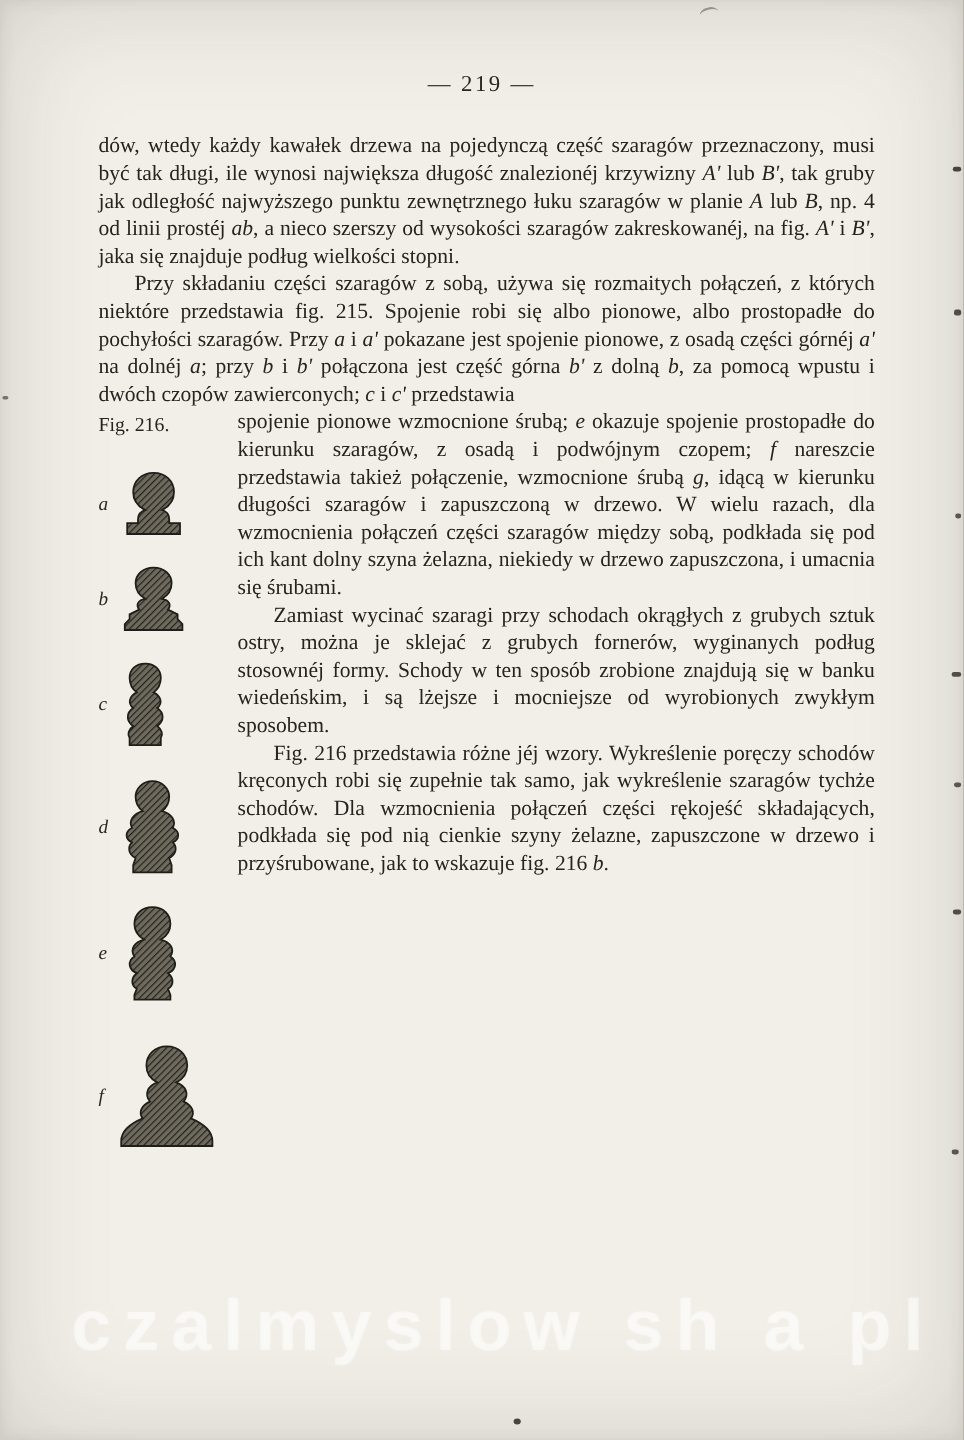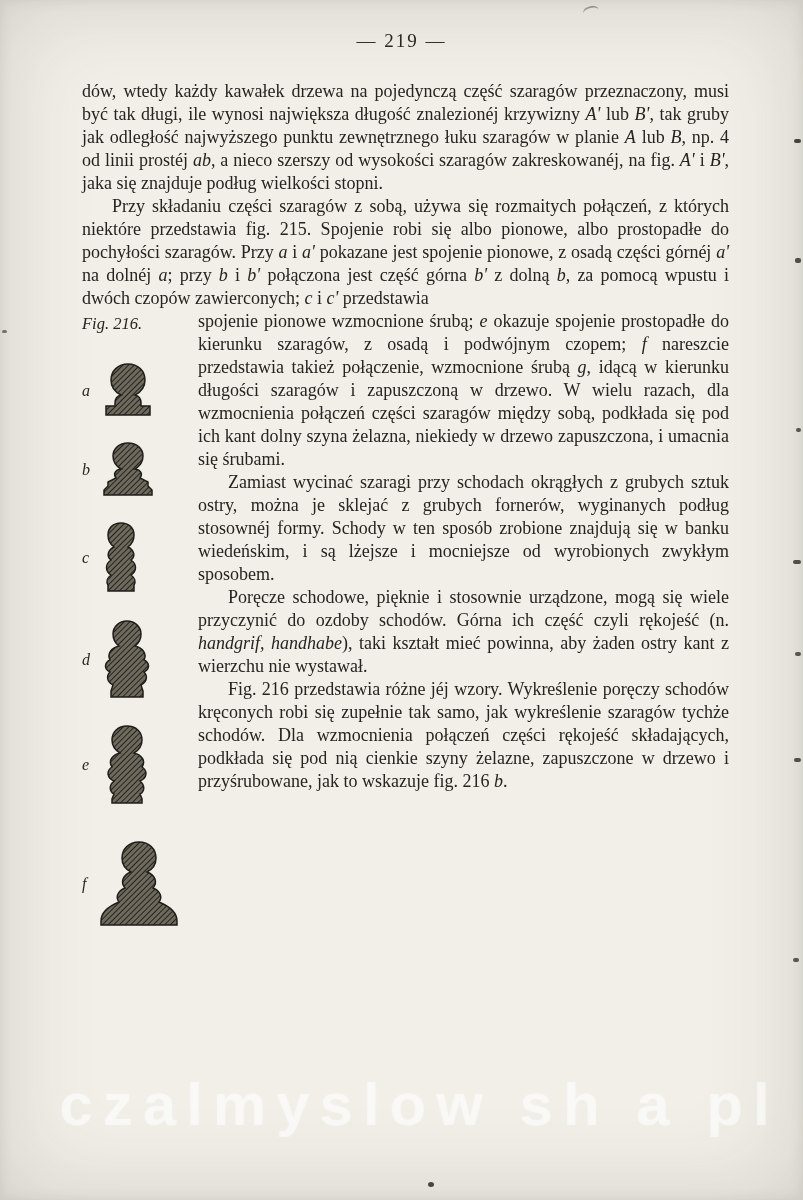--- a/index.html
+++ b/index.html
@@ -10,21 +10,21 @@
     background:#f1efe8;
     overflow:hidden;
     font-family:"Liberation Serif","DejaVu Serif",serif;
     color:#262420;
   }
   .page::before{
     content:"";position:absolute;inset:0;pointer-events:none;
     box-shadow:inset 0 0 95px rgba(62,56,44,.17), inset 0 0 14px rgba(62,56,44,.10);
   }
   .page-number{
-    padding-top:30px;
+    padding-top:60px;
     text-align:center;
     font-size:19px;
     letter-spacing:2px;
     color:#2b2823;
   }
   .content{
     margin:28px 74px 0 82px;
     font-size:18px;
     line-height:23px;
     text-align:justify;
@@ -34,21 +34,21 @@
   .content p.indent{text-indent:30px;}
   .content p.clear{clear:left;}
   i{font-style:italic;}
 
   
   .figure{
     float:left;
     width:108px;
     margin:2px 8px 0 0;
   }
-  .fig-label{font-size:16.5px;margin:2px 0 0 4px;text-indent:0;text-align:left;font-style:italic;}
+  .fig-label{font-size:16.5px;margin:2px 0 0 4px;text-indent:0;text-align:left;}
   .fig-item{display:flex;align-items:center;margin-top:24px;}
   .fig-item .fig-letter{
     width:15px;flex:none;
     font-style:italic;font-size:16px;color:#2b2823;
     text-align:left;
   }
   .fig-item svg{display:block;}
   .fig-a{margin-top:26px;}
   .fig-b{margin-top:22px;}
   .fig-c{margin-top:24px;}
@@ -150,21 +150,20 @@
       <div class="fig-item fig-f">
         <span class="fig-letter">f</span>
         <svg width="84" height="88" viewBox="0 0 84 88">
           <path d="M42 3 C52 3 59 10 59 19 C59 25 56 30 50 33 C58 36 61 43 56 49 C63 52 66 58 62 63 C74 68 80 75 80 82 L80 86 L4 86 L4 82 C4 75 10 68 22 63 C18 58 21 52 28 49 C23 43 26 36 34 33 C28 30 25 25 25 19 C25 10 32 3 42 3 Z" fill="url(#hatch)" stroke="#201e19" stroke-width="1.5"></path>
         </svg>
       </div>
     </div>
 
     <p>spojenie pionowe wzmocnione śrubą; <i>e</i> okazuje spojenie prostopadłe do kierunku szaragów, z osadą i podwójnym czopem; <i>f</i> nareszcie przedstawia takież połączenie, wzmocnione śrubą <i>g</i>, idącą w kierunku długości szaragów i zapuszczoną w drzewo. W wielu razach, dla wzmocnienia połączeń części szaragów między sobą, podkłada się pod ich kant dolny szyna żelazna, niekiedy w drzewo zapuszczona, i umacnia się śrubami.</p>
     <p class="indent">Zamiast wycinać szaragi przy schodach okrągłych z grubych sztuk ostry, można je sklejać z grubych fornerów, wyginanych podług stosownéj formy. Schody w ten sposób zrobione znajdują się w banku wiedeńskim, i są lżejsze i mocniejsze od wyrobionych zwykłym sposobem.</p>
-    <p class="indent">Poręcze schodowe, pięknie i stosownie urządzone, mogą się wiele przyczynić do ozdoby schodów. Górna ich część czyli rękojeść (n. <i>handgrif, handhabe</i>), taki kształt mieć powinna, aby żaden ostry kant z wierzchu nie wystawał.</p>
     <p class="indent">Fig. 216 przedstawia różne jéj wzory. Wykreślenie poręczy schodów kręconych robi się zupełnie tak samo, jak wykreślenie szaragów tychże schodów. Dla wzmocnienia połączeń części rękojeść składających, podkłada się pod nią cienkie szyny żelazne, zapuszczone w drzewo i przyśrubowane, jak to wskazuje fig. 216 <i>b</i>.</p>
 
   </div>
 
   <div class="watermark">czalmyslow sh a pl</div>
 
   <div class="art art-1"></div>
   <div class="art art-2"></div>
   <div class="art art-3"></div>
   <div class="art art-4"></div>

